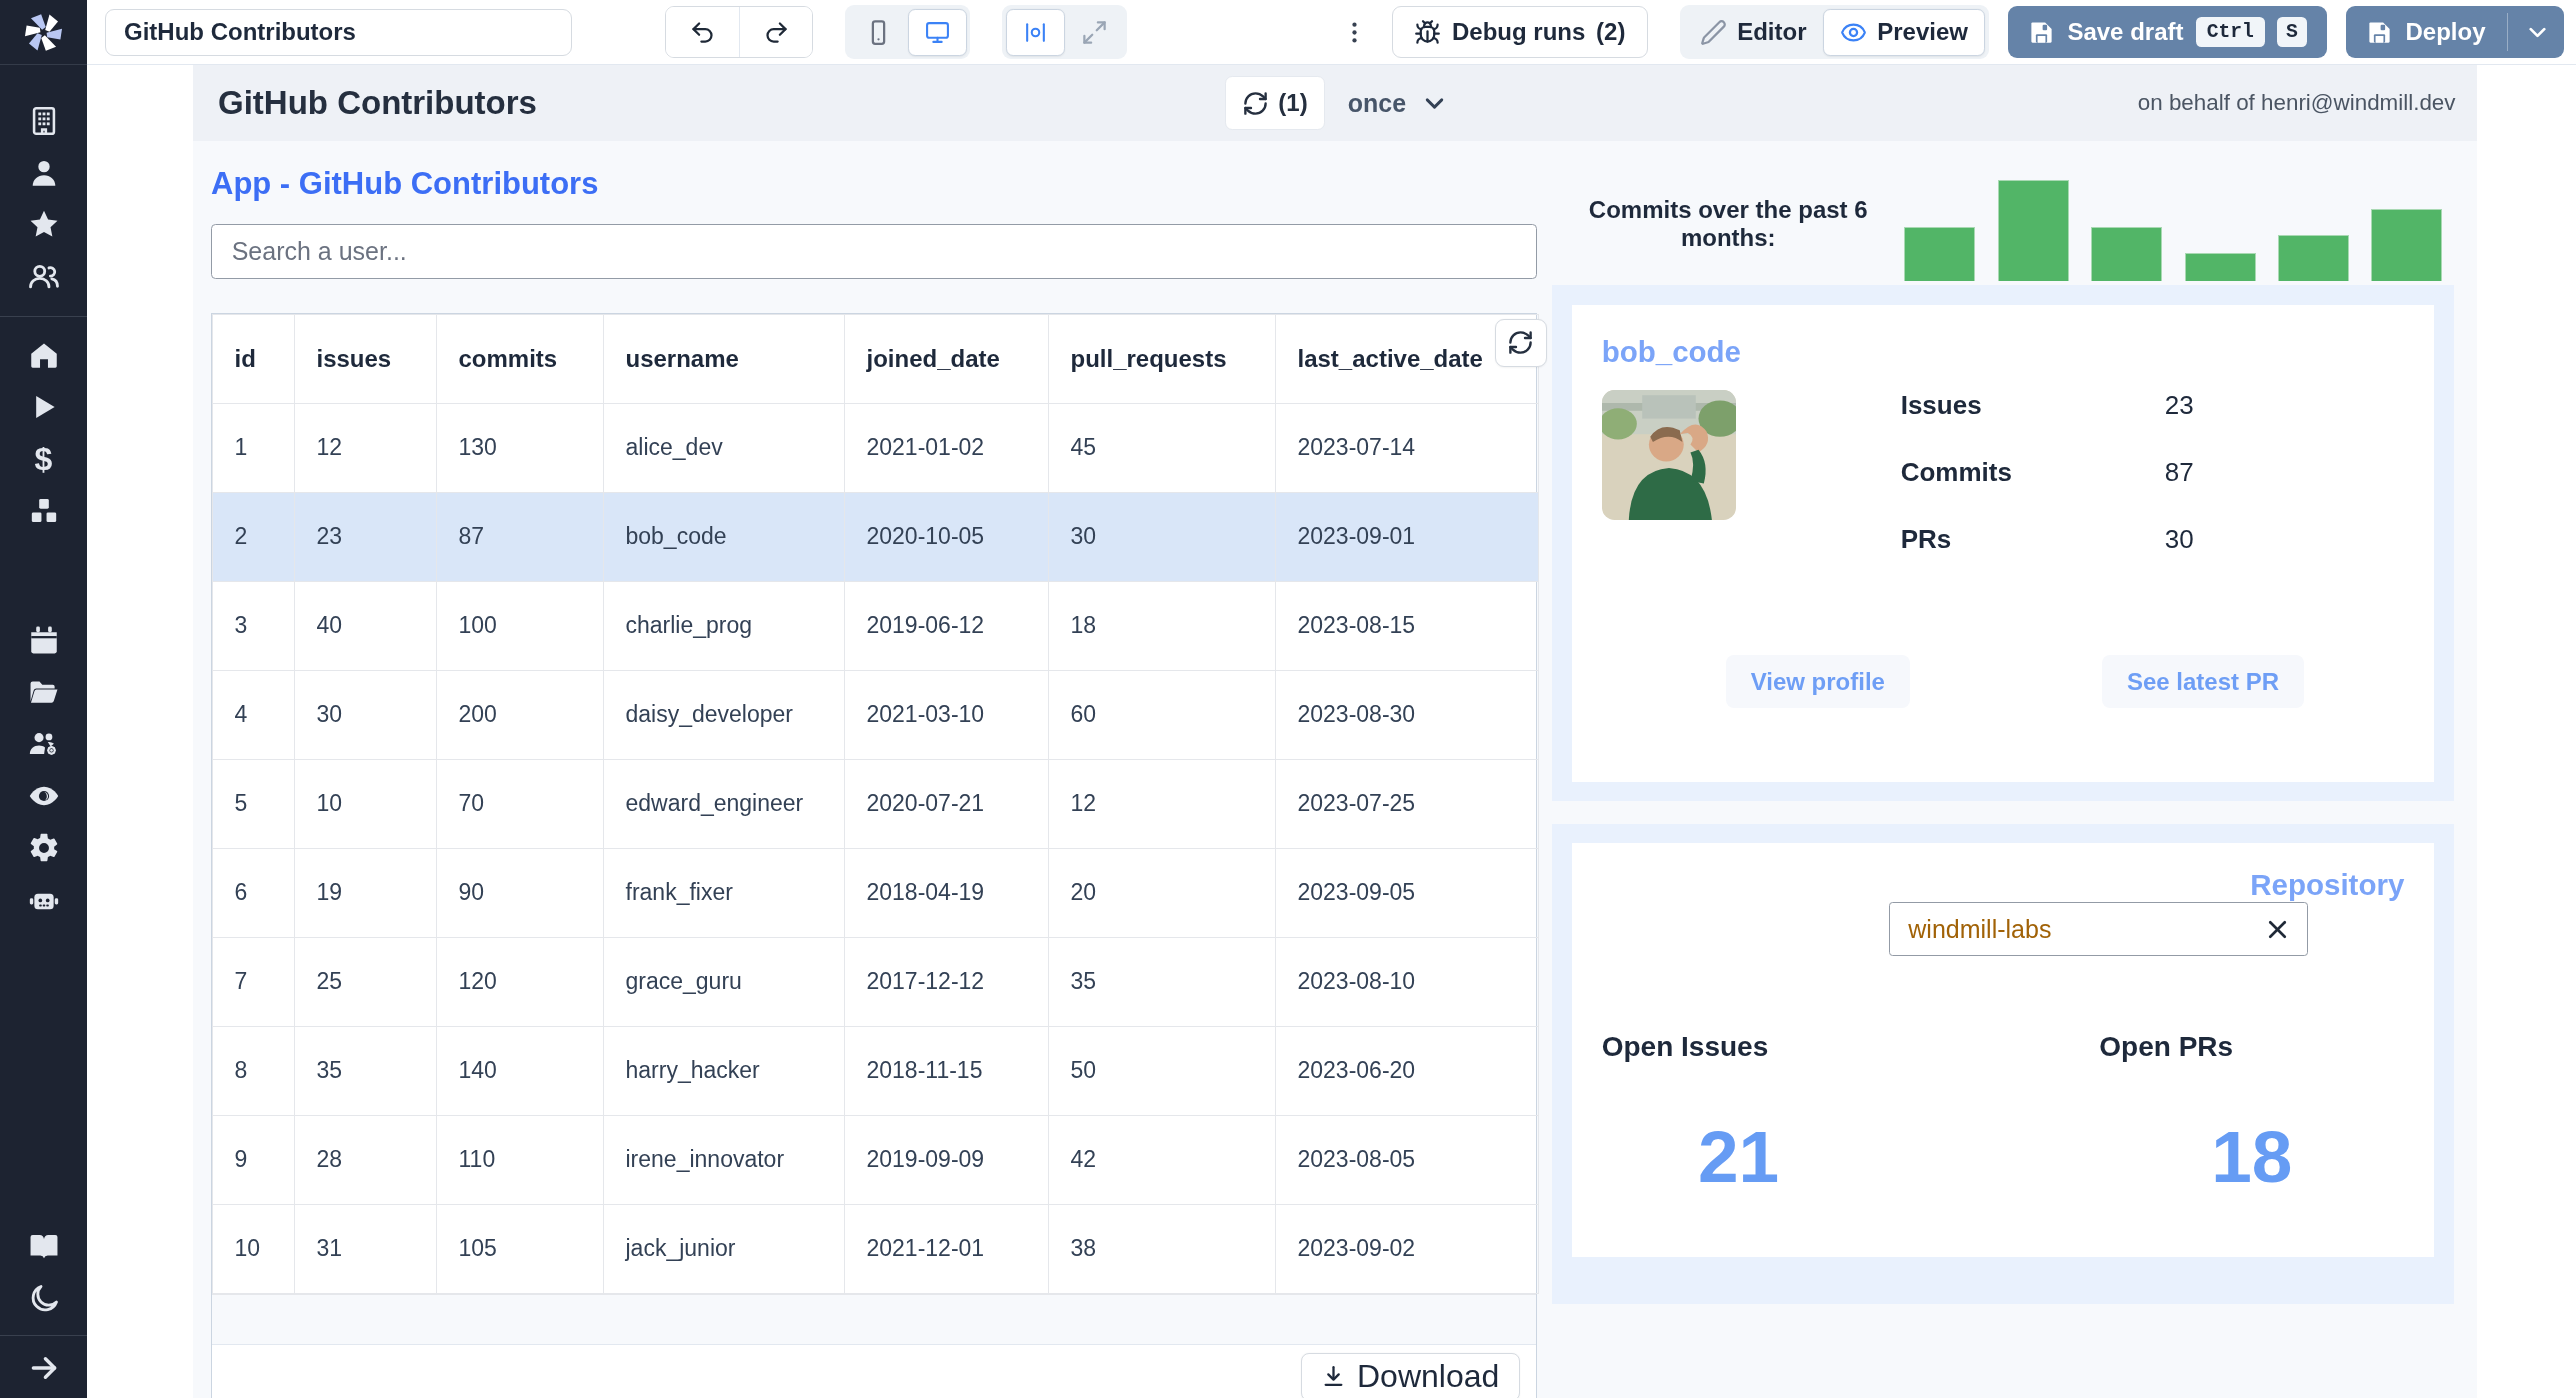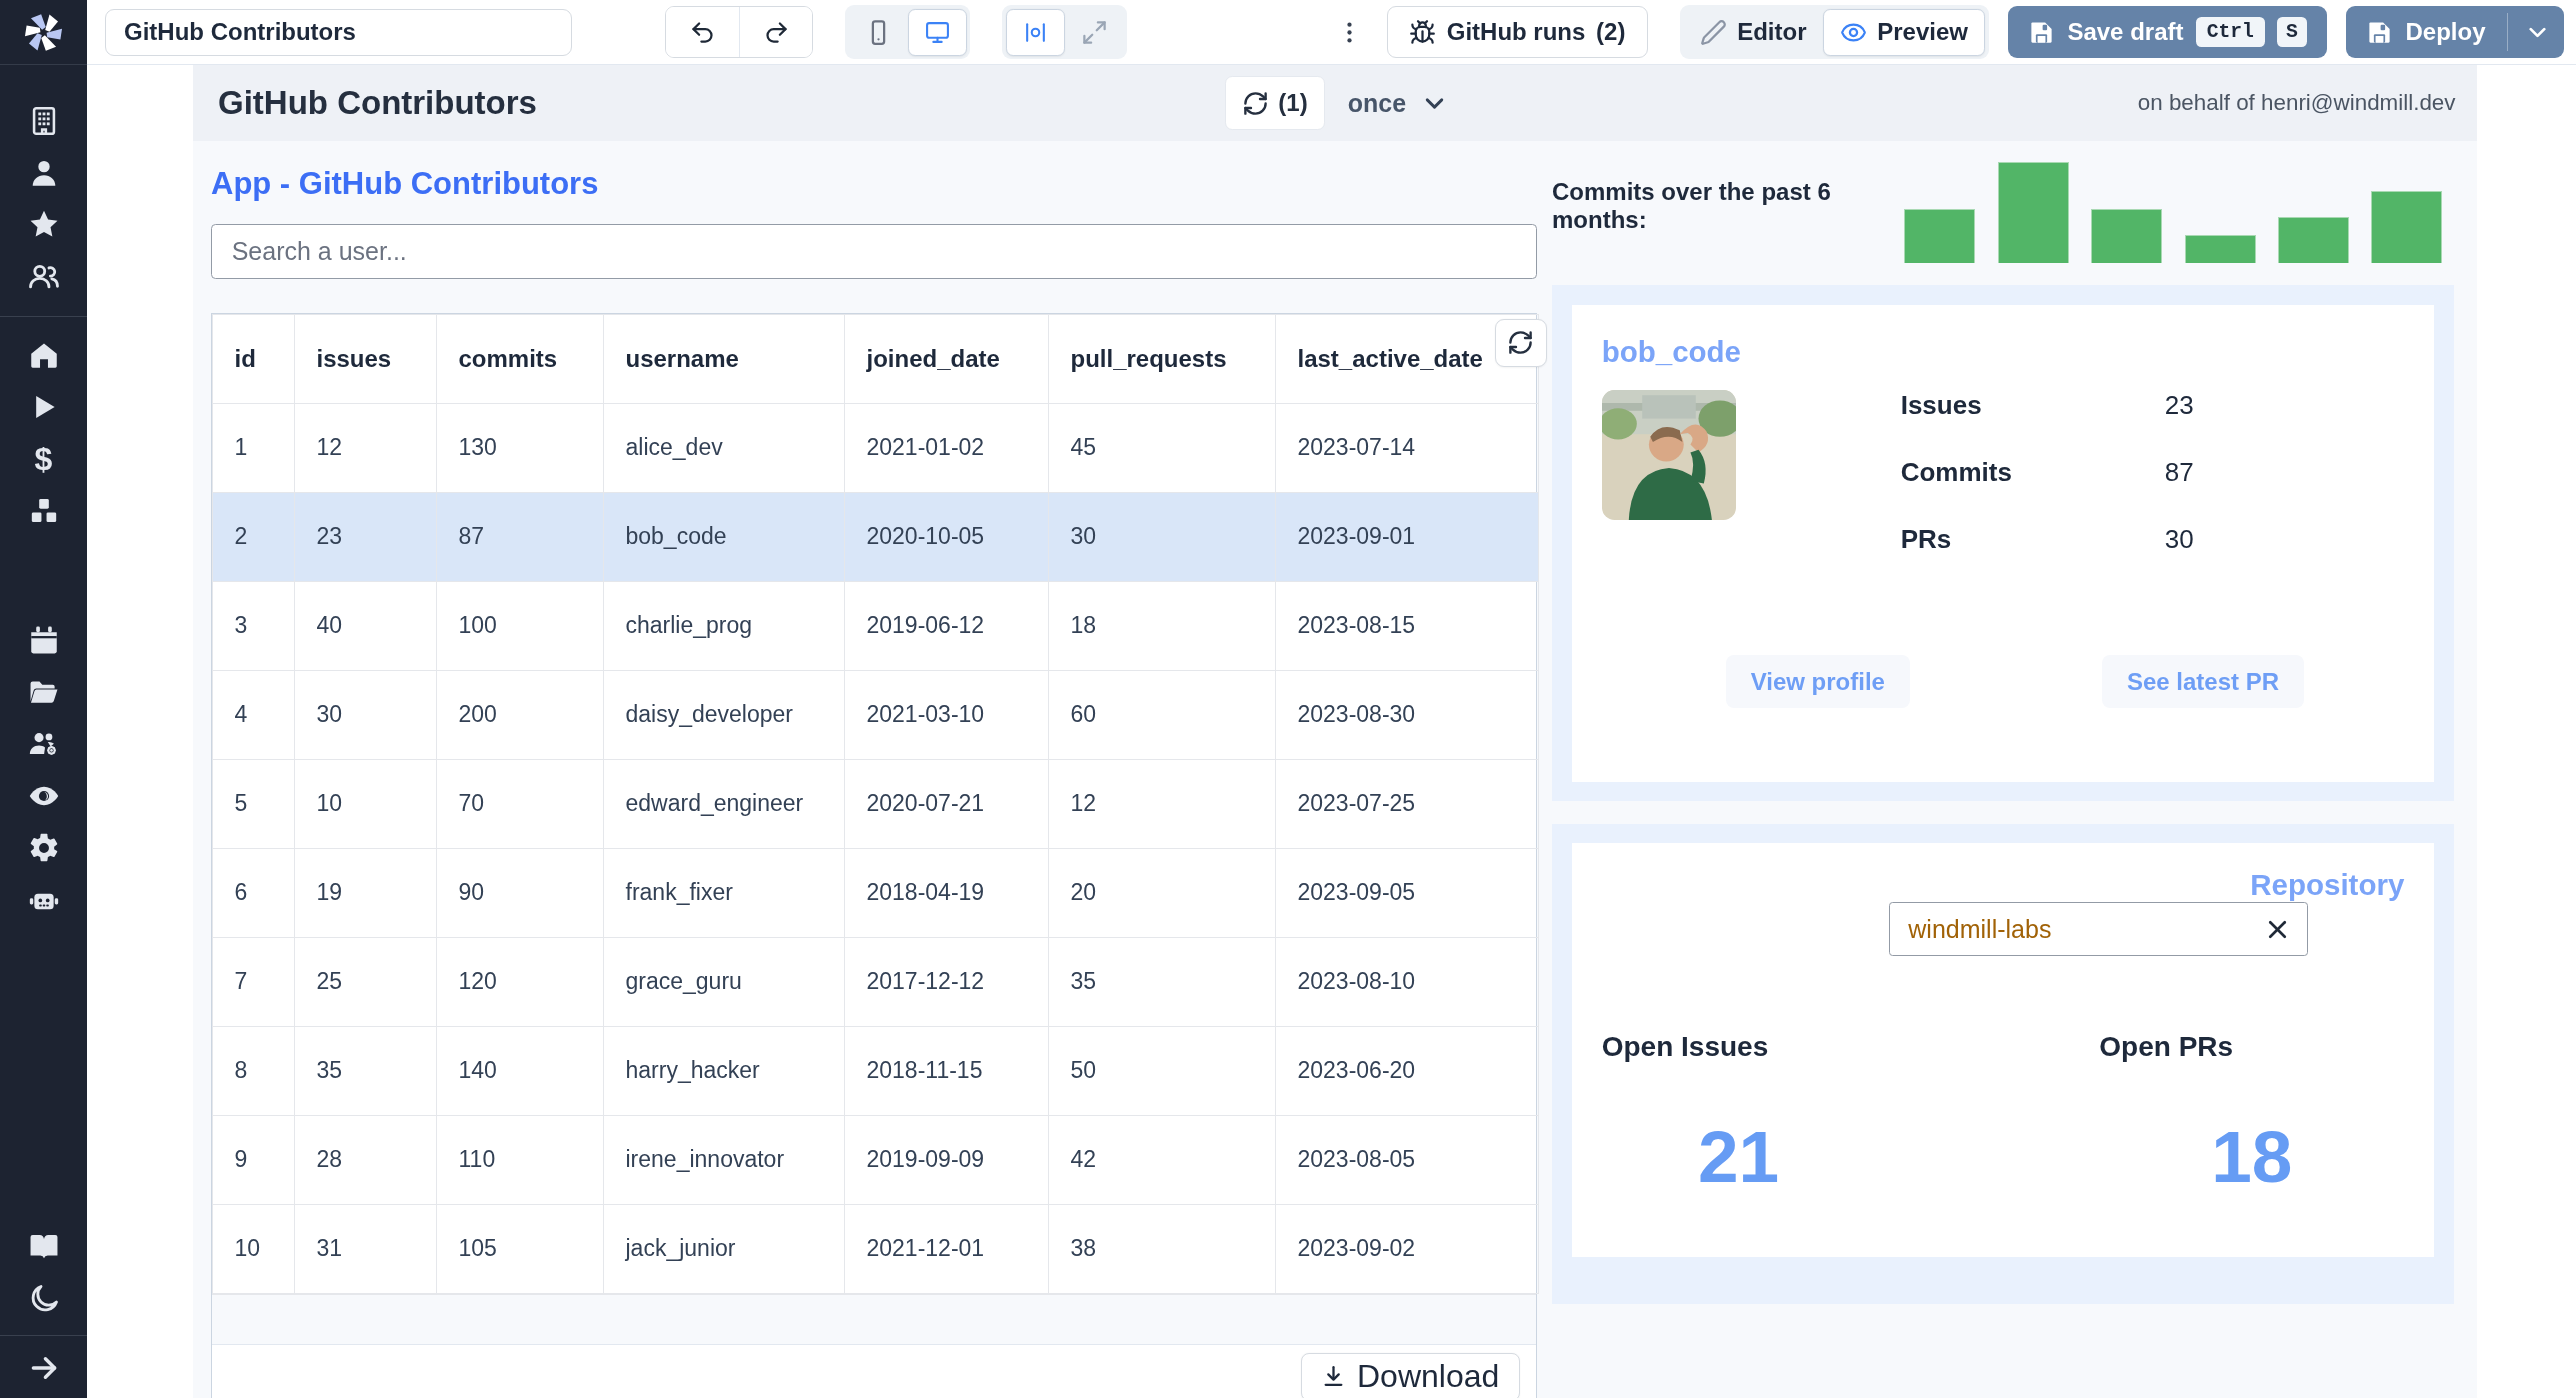--- a/index.html
+++ b/index.html
@@ -69,21 +69,21 @@
   tr.sel td { background:#d9e6f8; }
   .tbl-strip { height:50px; background:#f7f9fc; border-top:0.9px solid #e5e7eb; }
   .tbl-footer { height:65px; background:#fff; border-top:0.9px solid #e2e8f0; display:flex; align-items:center; justify-content:flex-end; padding-right:16px; }
   .dl-btn { display:flex; align-items:center; gap:10.7px; background:#fff; border:0.9px solid #d6dbe1; border-radius:8px; height:48px; padding:0 19.7px; font-size:32px; font-weight:400; color:#1e293b; cursor:pointer; box-shadow:0 0.9px 1.8px rgba(0,0,0,.05); }
   .dl-btn svg { width:25px; height:25px; }
   .tbl-refresh { position:absolute; top:5.4px; right:-10.7px; width:52px; height:48px; background:#fff; border:0.9px solid #d6dbe1; border-radius:9px; display:flex; align-items:center; justify-content:center; cursor:pointer; color:#252f3f; box-shadow:0 0.9px 1.8px rgba(0,0,0,.05); }
   .tbl-refresh svg { width:27px; height:27px; }
 
   
   .right-col { width:902px; margin-left:15px; flex-shrink:0; }
-  .chart-row { height:144px; display:flex; align-items:flex-end; padding-bottom:22px; }
+  .chart-row { height:144px; display:flex; align-items:flex-end; padding-bottom:4px;text-align:center; }
   .chart-label { font-size:24px; font-weight:700; color:#1e293b; margin-bottom:29px; }
   .bars { display:flex; align-items:flex-end; gap:22.4px; margin-left:auto; margin-right:11.6px; }
   .bar { width:71px; background:#52b567; border:0.9px solid #a9d9b3; border-bottom:none; }
   .panel { background:#e9f1fd; padding:19.7px; }
   .panel + .panel { margin-top:22.4px; }
   .panel.p2 { padding-bottom:47px; }
   .card { background:#fff; }
   .user-card { height:477px; padding:30px; }
   .card-h { font-size:29.5px; font-weight:800; color:#7ba4f8; }
   .user-row { display:flex; margin-top:21.5px; }
@@ -338,21 +338,21 @@
             <path d="M9 7.13v-1a3.003 3.003 0 1 1 6 0v1"></path>
             <path d="M12 20c-3.3 0-6-2.7-6-6v-3a4 4 0 0 1 4-4h4a4 4 0 0 1 4 4v3c0 3.3-2.7 6-6 6"></path>
             <path d="M12 20v-9"></path>
             <path d="M6.53 9C4.6 8.8 3 7.1 3 5"></path>
             <path d="M6 13H2"></path>
             <path d="M3 21c0-2.1 1.7-3.9 3.8-4"></path>
             <path d="M20.97 5c0 2.1-1.6 3.8-3.5 4"></path>
             <path d="M22 13h-4"></path>
             <path d="M17.2 17c2.1.1 3.8 1.9 3.8 4"></path>
           </svg>
-        <span>GitHub runs</span>
+        <span>Debug runs</span>
         <span>(2)</span>
       </button>
       <div class="seg">
         <div class="seg-btn" style="color:#8b95a5;">
           <svg viewBox="0 0 24 24" fill="none" stroke="currentColor" stroke-width="2" stroke-linecap="round" stroke-linejoin="round">
               <path d="M21.17 6.81a2 2 0 0 0-3.98-3.99L3.84 16.17a2 2 0 0 0-.5.83l-1.32 4.35a.5.5 0 0 0 .62.63l4.35-1.32a2 2 0 0 0 .83-.5z"></path>
             </svg>
           <span class="seg-label">Editor</span>
         </div>
         <div class="seg-btn seg-on">

